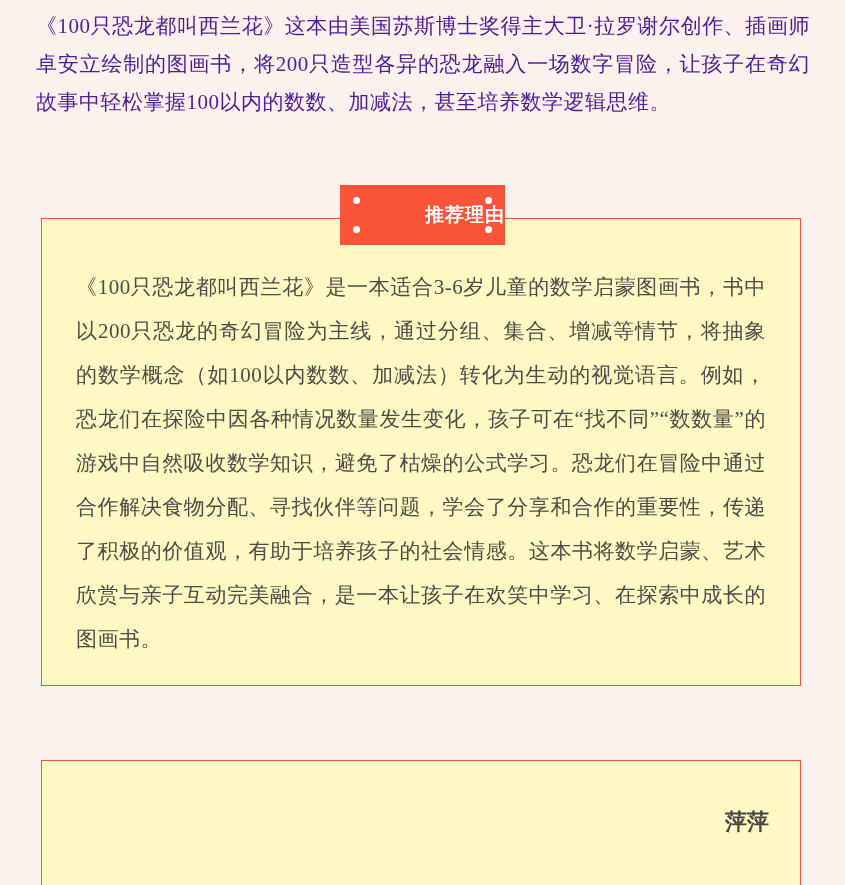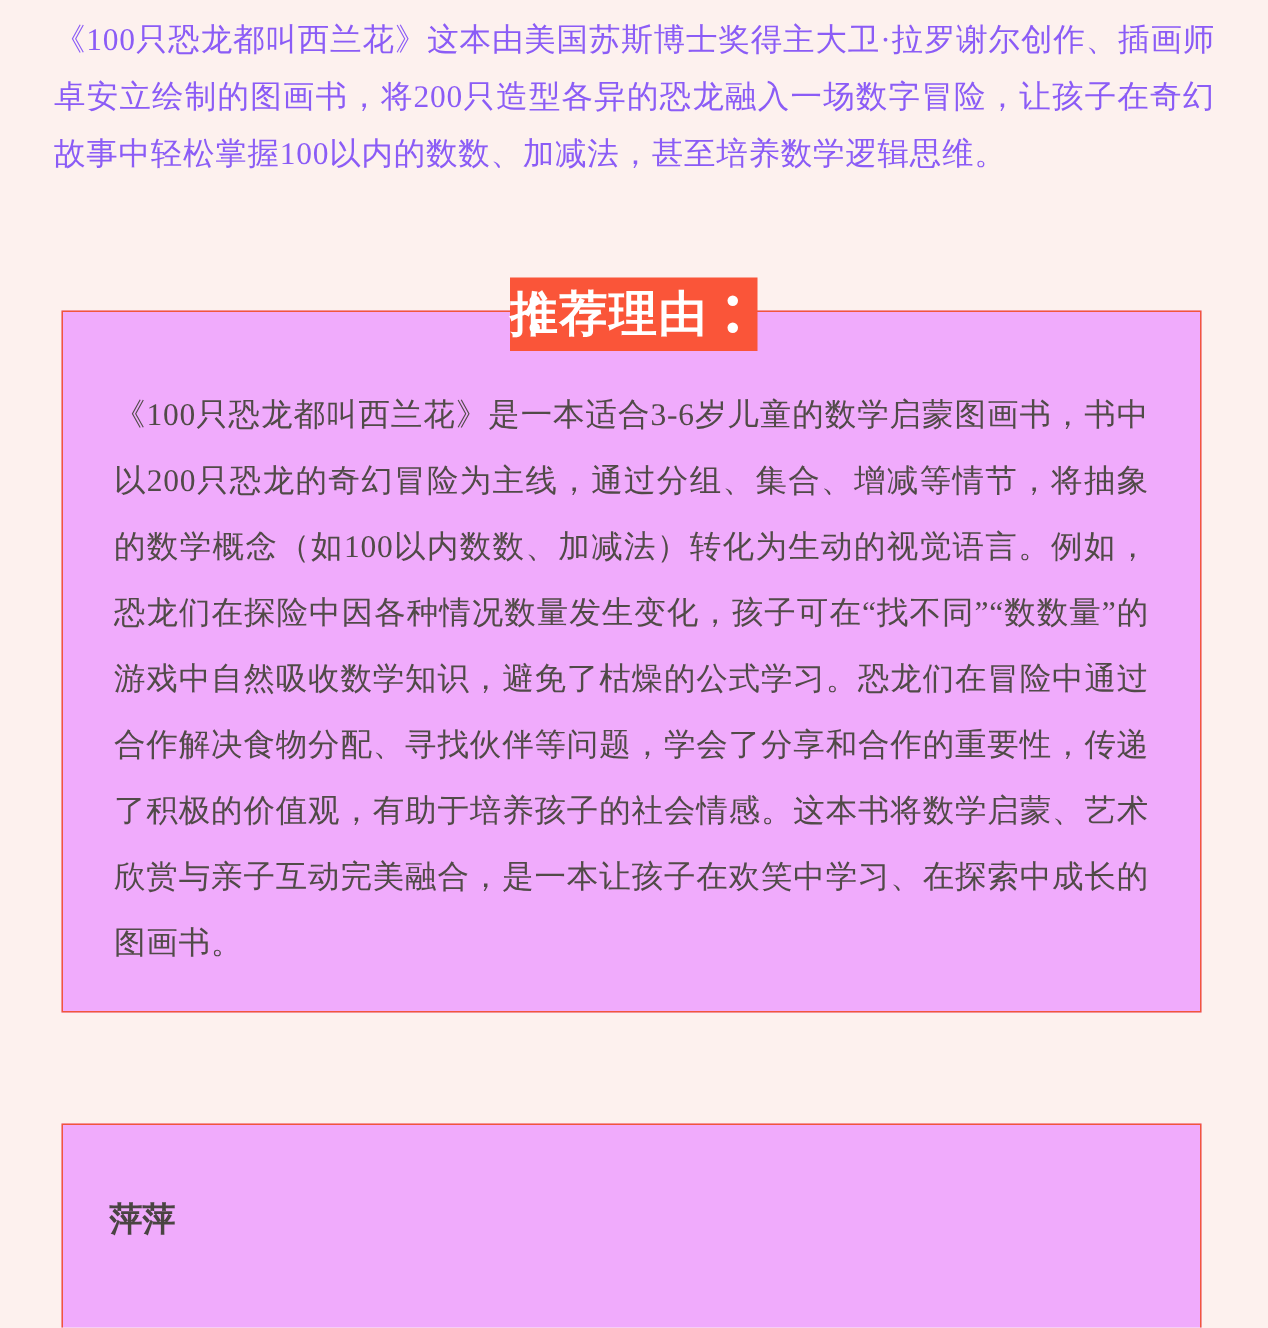--- a/index.html
+++ b/index.html
@@ -14,84 +14,84 @@
     position: relative;
     font-family: "Liberation Serif", "DejaVu Serif", serif;
   }
 
   
   .intro {
     margin: 0;
     padding: 7px 35px 0 36px;
     font-size: 21px;
     line-height: 38px;
-    color: #8b5cf6;
+    color: #4c1d95;
     text-align: justify;
     letter-spacing: 0.5px;
   }
 
   
   .block { position: relative; }
   .block-1 { margin-top: 64px; }
   .block-2 { margin-top: 74px; }
 
   
   .badge {
     position: relative;
     z-index: 2;
     width: 165px;
-    height: 49px;
+    height: 60px;
     margin: 0 auto -27px auto;
     background: #fa5539;
     display: flex;
     align-items: center;
-    justify-content: flex-start;
+    justify-content: flex-end;
     font-family: "Liberation Sans", "DejaVu Sans", sans-serif;
     font-weight: bold;
-    font-size: 32px;
+    font-size: 19px;
     letter-spacing: 1px;
     color: #ffffff;
   }
   .badge .dot {
     position: absolute;
     width: 7px;
     height: 7px;
     border-radius: 50%;
     background: #ffffff;
   }
   .badge .dot.tl { left: 13px;  top: 12px; }
   .badge .dot.bl { left: 13px;  bottom: 12px; }
   .badge .dot.tr { right: 13px; top: 12px; }
   .badge .dot.br { right: 13px; bottom: 12px; }
 
   
   .card {
     position: relative;
     z-index: 1;
     margin: 0 44px 0 41px;
-    background: #f0abfc;
+    background: #fef9c3;
     border: 1px solid #f1563c;
   }
   .card-1 { padding: 46px 34px 24px 34px; }
   .card-2 { padding: 48px 31px 40px 31px; min-height: 300px; }
 
   .card-text {
     margin: 0;
     font-size: 21px;
     line-height: 44px;
     color: #514a48;
     text-align: justify;
     letter-spacing: 0.5px;
   }
 
   
   .teacher-name {
     margin: 0;
-    text-align: left;
-    font-family: Liberation Sans, sans-serif;
+    text-align: right;
+    font-family: Liberation Mono, monospace;
     font-weight: bold;
     font-size: 22px;
     line-height: 30px;
     color: #4a4442;
   }
 </style>
 </head>
 <body>
 
 <p class="intro">《100只恐龙都叫西兰花》这本由美国苏斯博士奖得主大卫·拉罗谢尔创作、插画师卓安立绘制的图画书，将200只造型各异的恐龙融入一场数字冒险，让孩子在奇幻故事中轻松掌握100以内的数数、加减法，甚至培养数学逻辑思维。</p>

